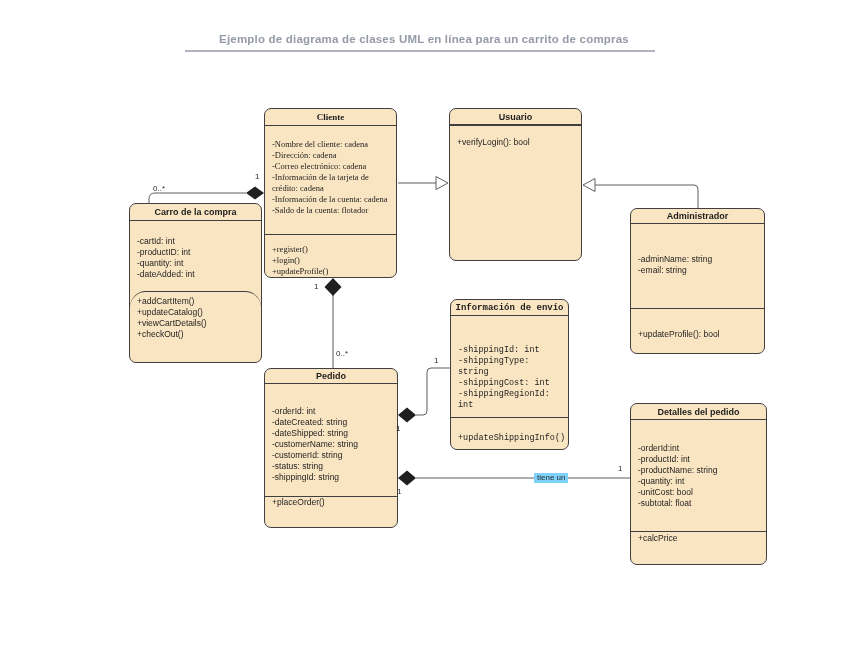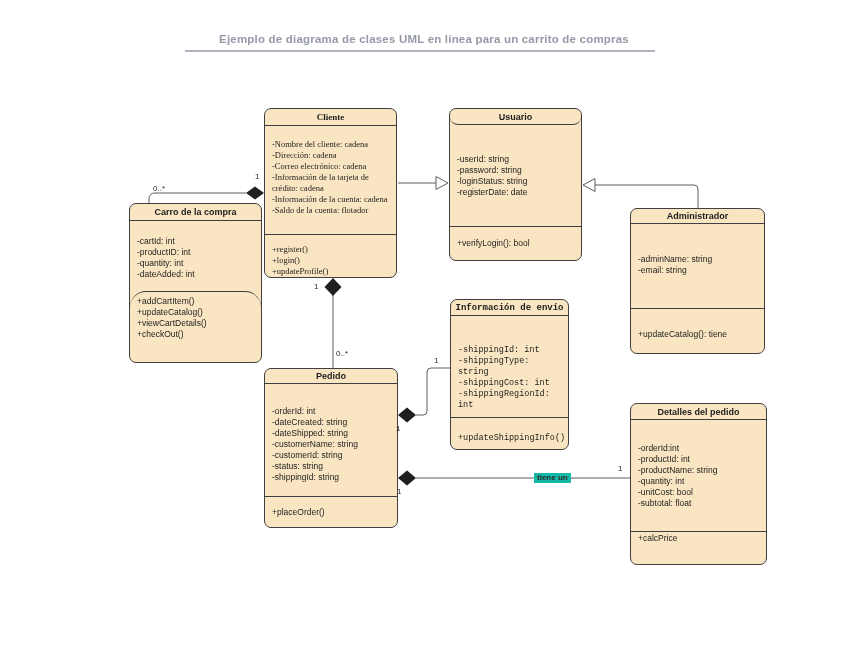--- a/index.html
+++ b/index.html
@@ -14,21 +14,21 @@
     display:flex; flex-direction:column; box-sizing:border-box; color:#1d1d1d;}
   .uml .t{flex:0 0 auto; font-size:9px; font-weight:bold; text-align:center;
     display:flex; align-items:center; justify-content:center; border-bottom:1px solid #3f3f3f;}
   .uml .sec{box-sizing:border-box; padding:0 6px 0 7px; font-size:8.5px; line-height:11px; overflow:hidden;}
   .uml .sec.m{border-top:1px solid #3f3f3f;}
   .uml .sec div{white-space:normal;}
 
   svg.links{position:absolute; left:0; top:0; z-index:3; pointer-events:none;}
   .uml{z-index:2;}
   .mult{position:absolute; z-index:4; font-size:8px; color:#2a2a2a; line-height:9px;}
-  .linklabel{position:absolute; z-index:4; font-size:8px; color:#2a2a2a; background:#14b8a6; padding:0 3px; line-height:10px;font-weight:bold;}
+  .linklabel{position:absolute; z-index:4; font-size:8px; color:#2a2a2a; background:#7dd3fc; padding:0 3px; line-height:10px;}
 </style>
 </head>
 <body>
 
 <div id="canvas">
 
   <div class="heading">Ejemplo de diagrama de clases UML en línea para un carrito de compras</div>
   <div class="heading-underline"></div>
 
   <div class="uml" style="left:264px; top:108px; width:133px; height:170px;font-family:Liberation Serif, serif;">
@@ -42,27 +42,21 @@
       <div>-Saldo de la cuenta: flotador</div>
     </div>
     <div class="sec m" style="flex:1; padding-top:9px;">
       <div>+register()</div>
       <div>+login()</div>
       <div>+updateProfile()</div>
     </div>
   </div>
 
   <div class="uml" style="left:449px; top:108px; width:133px; height:153px;">
-    <div class="t" style="height:15px;border-radius:8px;">Usuario</div>
-    <div class="sec" style="height:101px; padding-top:29px;">
-      <div>-userId: string</div>
-      <div>-password: string</div>
-      <div>-loginStatus: string</div>
-      <div>-registerDate: date</div>
-    </div>
+    <div class="t" style="height:15px;">Usuario</div>
     <div class="sec m" style="flex:1; padding-top:11px;">
       <div>+verifyLogin(): bool</div>
     </div>
   </div>
 
   <div class="uml" style="left:81px; top:203px; width:133px; height:160px;margin-left:48px;">
     <div class="t" style="height:16px;">Carro de la compra</div>
     <div class="sec" style="height:70px; padding-top:15px;">
       <div>-cartId: int</div>
       <div>-productID: int</div>
@@ -77,21 +71,21 @@
     </div>
   </div>
 
   <div class="uml" style="left:630px; top:208px; width:135px; height:146px;">
     <div class="t" style="height:14px;">Administrador</div>
     <div class="sec" style="height:84px; padding-top:30px;">
       <div>-adminName: string</div>
       <div>-email: string</div>
     </div>
     <div class="sec m" style="flex:1; padding-top:20px;">
-      <div>+updateCatalog(): tiene</div>
+      <div>+updateProfile(): bool</div>
     </div>
   </div>
 
   <div class="uml" style="left:450px; top:299px; width:119px; height:151px;font-family:Liberation Mono, monospace;">
     <div class="t" style="height:15px;">Información de envío</div>
     <div class="sec" style="height:101px; padding-top:29px;">
       <div>-shippingId: int</div>
       <div>-shippingType: string</div>
       <div>-shippingCost: int</div>
       <div>-shippingRegionId: int</div>
@@ -105,21 +99,21 @@
     <div class="t" style="height:14px;">Pedido</div>
     <div class="sec" style="height:112px; padding-top:22px;">
       <div>-orderId: int</div>
       <div>-dateCreated: string</div>
       <div>-dateShipped: string</div>
       <div>-customerName: string</div>
       <div>-customerId: string</div>
       <div>-status: string</div>
       <div>-shippingId: string</div>
     </div>
-    <div class="sec m" style="flex:1; padding-top:10px;">
+    <div class="sec m" style="flex:1; ">
       <div>+placeOrder()</div>
     </div>
   </div>
 
   <div class="uml" style="left:630px; top:403px; width:137px; height:162px;">
     <div class="t" style="height:15px;">Detalles del pedido</div>
     <div class="sec" style="height:111px; padding-top:23px;">
       <div>-orderId:int</div>
       <div>-productId: int</div>
       <div>-productName: string</div>

